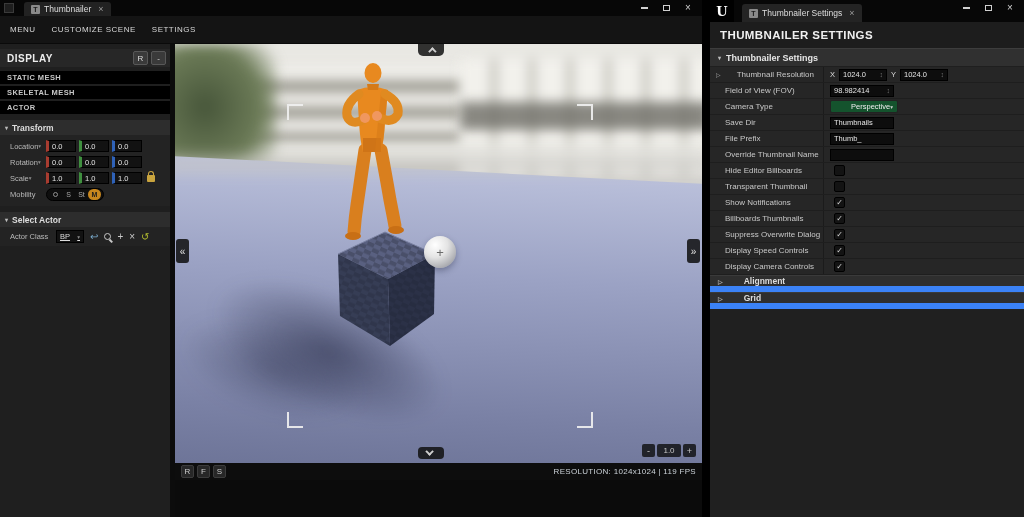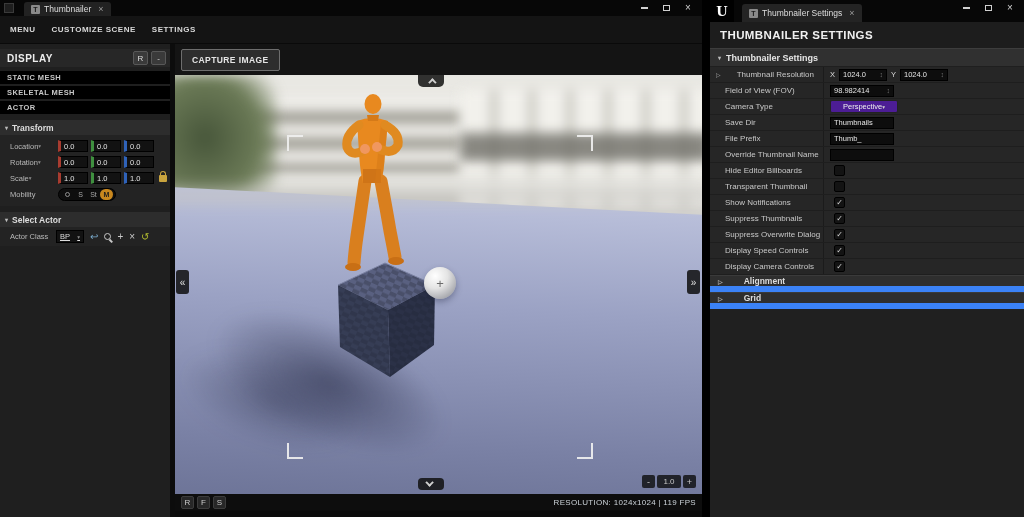--- a/index.html
+++ b/index.html
@@ -26,37 +26,37 @@
   .tab-title{font-size:8.5px;color:#dedede;white-space:nowrap;}
   .tab-close{font-size:9px;color:#9a9a9a;margin-left:3px;line-height:1;}
   .win-controls{position:absolute;right:3px;top:1px;display:flex;}
   .wc{width:22px;height:13px;display:flex;align-items:center;justify-content:center;color:#d0d0d0;}
   .wc-min i{display:block;width:7px;height:2px;background:#d0d0d0;}
   .wc-max i{display:block;width:7px;height:6px;border:1px solid #d0d0d0;}
   .wc-close{font-size:10px;line-height:1;}
 
   
   .menubar{height:28px;background:#141414;display:flex;align-items:center;gap:16px;padding-left:10px;border-bottom:1px solid #0a0a0a;}
-  .menu-item{font-size:8px;font-weight:bold;letter-spacing:.5px;color:#d8d8d8;}
+  .menu-item{font-size:8px;font-weight:normal;letter-spacing:.5px;color:#d8d8d8;}
   .lw-body{display:flex;height:473px;}
 
   
   .side{width:175px;background:#1f1f1f;border-right:5px solid #0c0c0c;padding-top:5px;}
   .display-header{height:18px;background:#272727;display:flex;align-items:center;padding:0 4px 0 7px;margin-bottom:4px;}
   .display-title{font-size:10px;font-weight:bold;letter-spacing:.5px;color:#ededed;flex:1;}
   .mini-btn{width:15px;height:14px;background:#3a3a3a;border:1px solid #585858;border-radius:2px;font-size:8px;color:#ddd;
             display:flex;align-items:center;justify-content:center;margin-left:3px;}
   .mesh-row{height:13px;background:#000000;margin-bottom:2px;display:flex;align-items:center;padding-left:7px;
             font-size:7.5px;font-weight:bold;letter-spacing:.4px;color:#c6c6c6;}
   .sec-header{height:15px;background:#2d2d2d;margin-top:6px;display:flex;align-items:center;gap:4px;padding-left:5px;
               font-size:8.5px;font-weight:bold;color:#ddd;}
   .sec-tri{font-size:6px;color:#bbb;}
   .t-body{background:#232323;padding:3px 0 4px;}
   .t-row{height:16px;display:flex;align-items:center;padding-left:10px;}
-  .t-label{width:48px;font-size:7.5px;color:#b9b9b9;display:flex;align-items:center;gap:0;}
+  .t-label{width:36px;font-size:7.5px;color:#b9b9b9;display:flex;align-items:center;gap:0;}
   .mini-caret{font-size:5.5px;color:#8a8a8a;}
   .axis-box{width:30px;height:12px;background:#121212;border:1px solid #000;border-left:3px solid #888;
             display:flex;align-items:center;padding-left:3px;margin-right:3px;font-size:7.5px;color:#e3e3e3;}
   .axis-box.red{border-left-color:#a83c30;}
   .axis-box.green{border-left-color:#3f8f3f;}
   .axis-box.blue{border-left-color:#2f62b8;}
   .lock{width:8px;height:7px;background:#c9a43e;border-radius:1px;position:relative;margin-left:2px;}
   .lock::before{content:"";position:absolute;left:1px;top:-4px;width:4px;height:4px;border:1.5px solid #c9a43e;border-bottom:none;border-radius:3px 3px 0 0;}
   .mobility{height:13px;background:#0e0e0e;border:1px solid #000;border-radius:7px;display:flex;align-items:center;padding:0 2px;}
   .seg{min-width:13px;height:11px;display:flex;align-items:center;justify-content:center;font-size:7px;color:#a8a8a8;padding:0 2px;}
@@ -135,22 +135,22 @@
   .prop-label{width:113px;display:flex;align-items:center;gap:16px;padding-left:15px;font-size:8px;color:#c8c8c8;
               white-space:nowrap;overflow:hidden;}
   .prop-label.with-arrow{padding-left:6px;}
   .tri{font-size:6px;color:#aaa;}
   .prop-value{flex:1;border-left:1px solid #1b1b1b;display:flex;align-items:center;gap:4px;padding-left:6px;}
   .axis-lbl{font-size:7.5px;color:#ddd;}
   .num-box{width:48px;height:12px;background:#0d0d0d;border:1px solid #000;display:flex;align-items:center;
            justify-content:space-between;padding:0 3px;font-size:7.5px;color:#e5e5e5;}
   .num-box.wide{width:64px;}
   .drag-icon{font-size:7px;color:#777;line-height:1;}
-  .dropdown{width:68px;height:13px;background:#4c1d95;border:1px solid #222;border-radius:2px;display:flex;
-            align-items:center;justify-content:center;padding:0 4px;font-size:7.5px;color:#eee;}
+  .dropdown{width:68px;height:13px;background:#14532d;border:1px solid #222;border-radius:2px;display:flex;
+            align-items:center;justify-content:flex-end;padding:0 4px;font-size:7.5px;color:#eee;}
   .dd-caret{font-size:5.5px;color:#ccc;}
   .text-box{width:64px;height:12px;background:#0d0d0d;border:1px solid #000;display:flex;align-items:center;
             padding:0 3px;font-size:7.5px;color:#e5e5e5;}
   .checkbox{width:11px;height:11px;background:#131313;border:1px solid #000;border-radius:2px;margin-left:4px;
             display:flex;align-items:center;justify-content:center;font-size:8px;color:#d6d6d6;}
   .checkbox.checked::after{content:"✓";}
   .sub-section{height:17px;background:#2e2e2e;border-top:1px solid #3a3a3a;border-bottom:6px solid #3b82f6;
                display:flex;align-items:center;gap:21px;padding-left:8px;font-size:8.5px;font-weight:bold;color:#ddd;}
   .rw-fill{flex:1;background:#202020;}
 </style>
@@ -274,23 +274,20 @@
           </span>
           <span class="icon-glyph icon-undo">↩</span>
           <span class="magnifier"></span>
           <span class="icon-glyph">+</span>
           <span class="icon-glyph">×</span>
           <span class="icon-glyph icon-reset">↺</span>
         </div>
       </div>
 
       <div class="vp">
-        <div class="vp-top">
-          <span class="capture-btn">CAPTURE IMAGE</span>
-        </div>
 
         <div class="render">
           <div class="bg-layer bg-sky"></div>
           <div class="bg-layer bg-bldg1"></div>
           <div class="bg-layer bg-bldg2"></div>
           <div class="bg-layer bg-band"></div>
           <div class="bg-layer bg-base"></div>
           <div class="bg-layer bg-trees"></div>
           <div class="floor"></div>
           <div class="horizon-blur"></div>
@@ -490,21 +487,21 @@
     <div class="prop-row">
       <div class="prop-label">
           <span>Show Notifications</span>
         </div>
       <div class="prop-value">
         <span class="checkbox checked"></span>
       </div>
     </div>
     <div class="prop-row">
       <div class="prop-label">
-          <span>Suppress Thumbnails</span>
+          <span>Billboards Thumbnails</span>
         </div>
       <div class="prop-value">
         <span class="checkbox checked"></span>
       </div>
     </div>
     <div class="prop-row">
       <div class="prop-label">
           <span>Suppress Overwrite Dialog</span>
         </div>
       <div class="prop-value">

